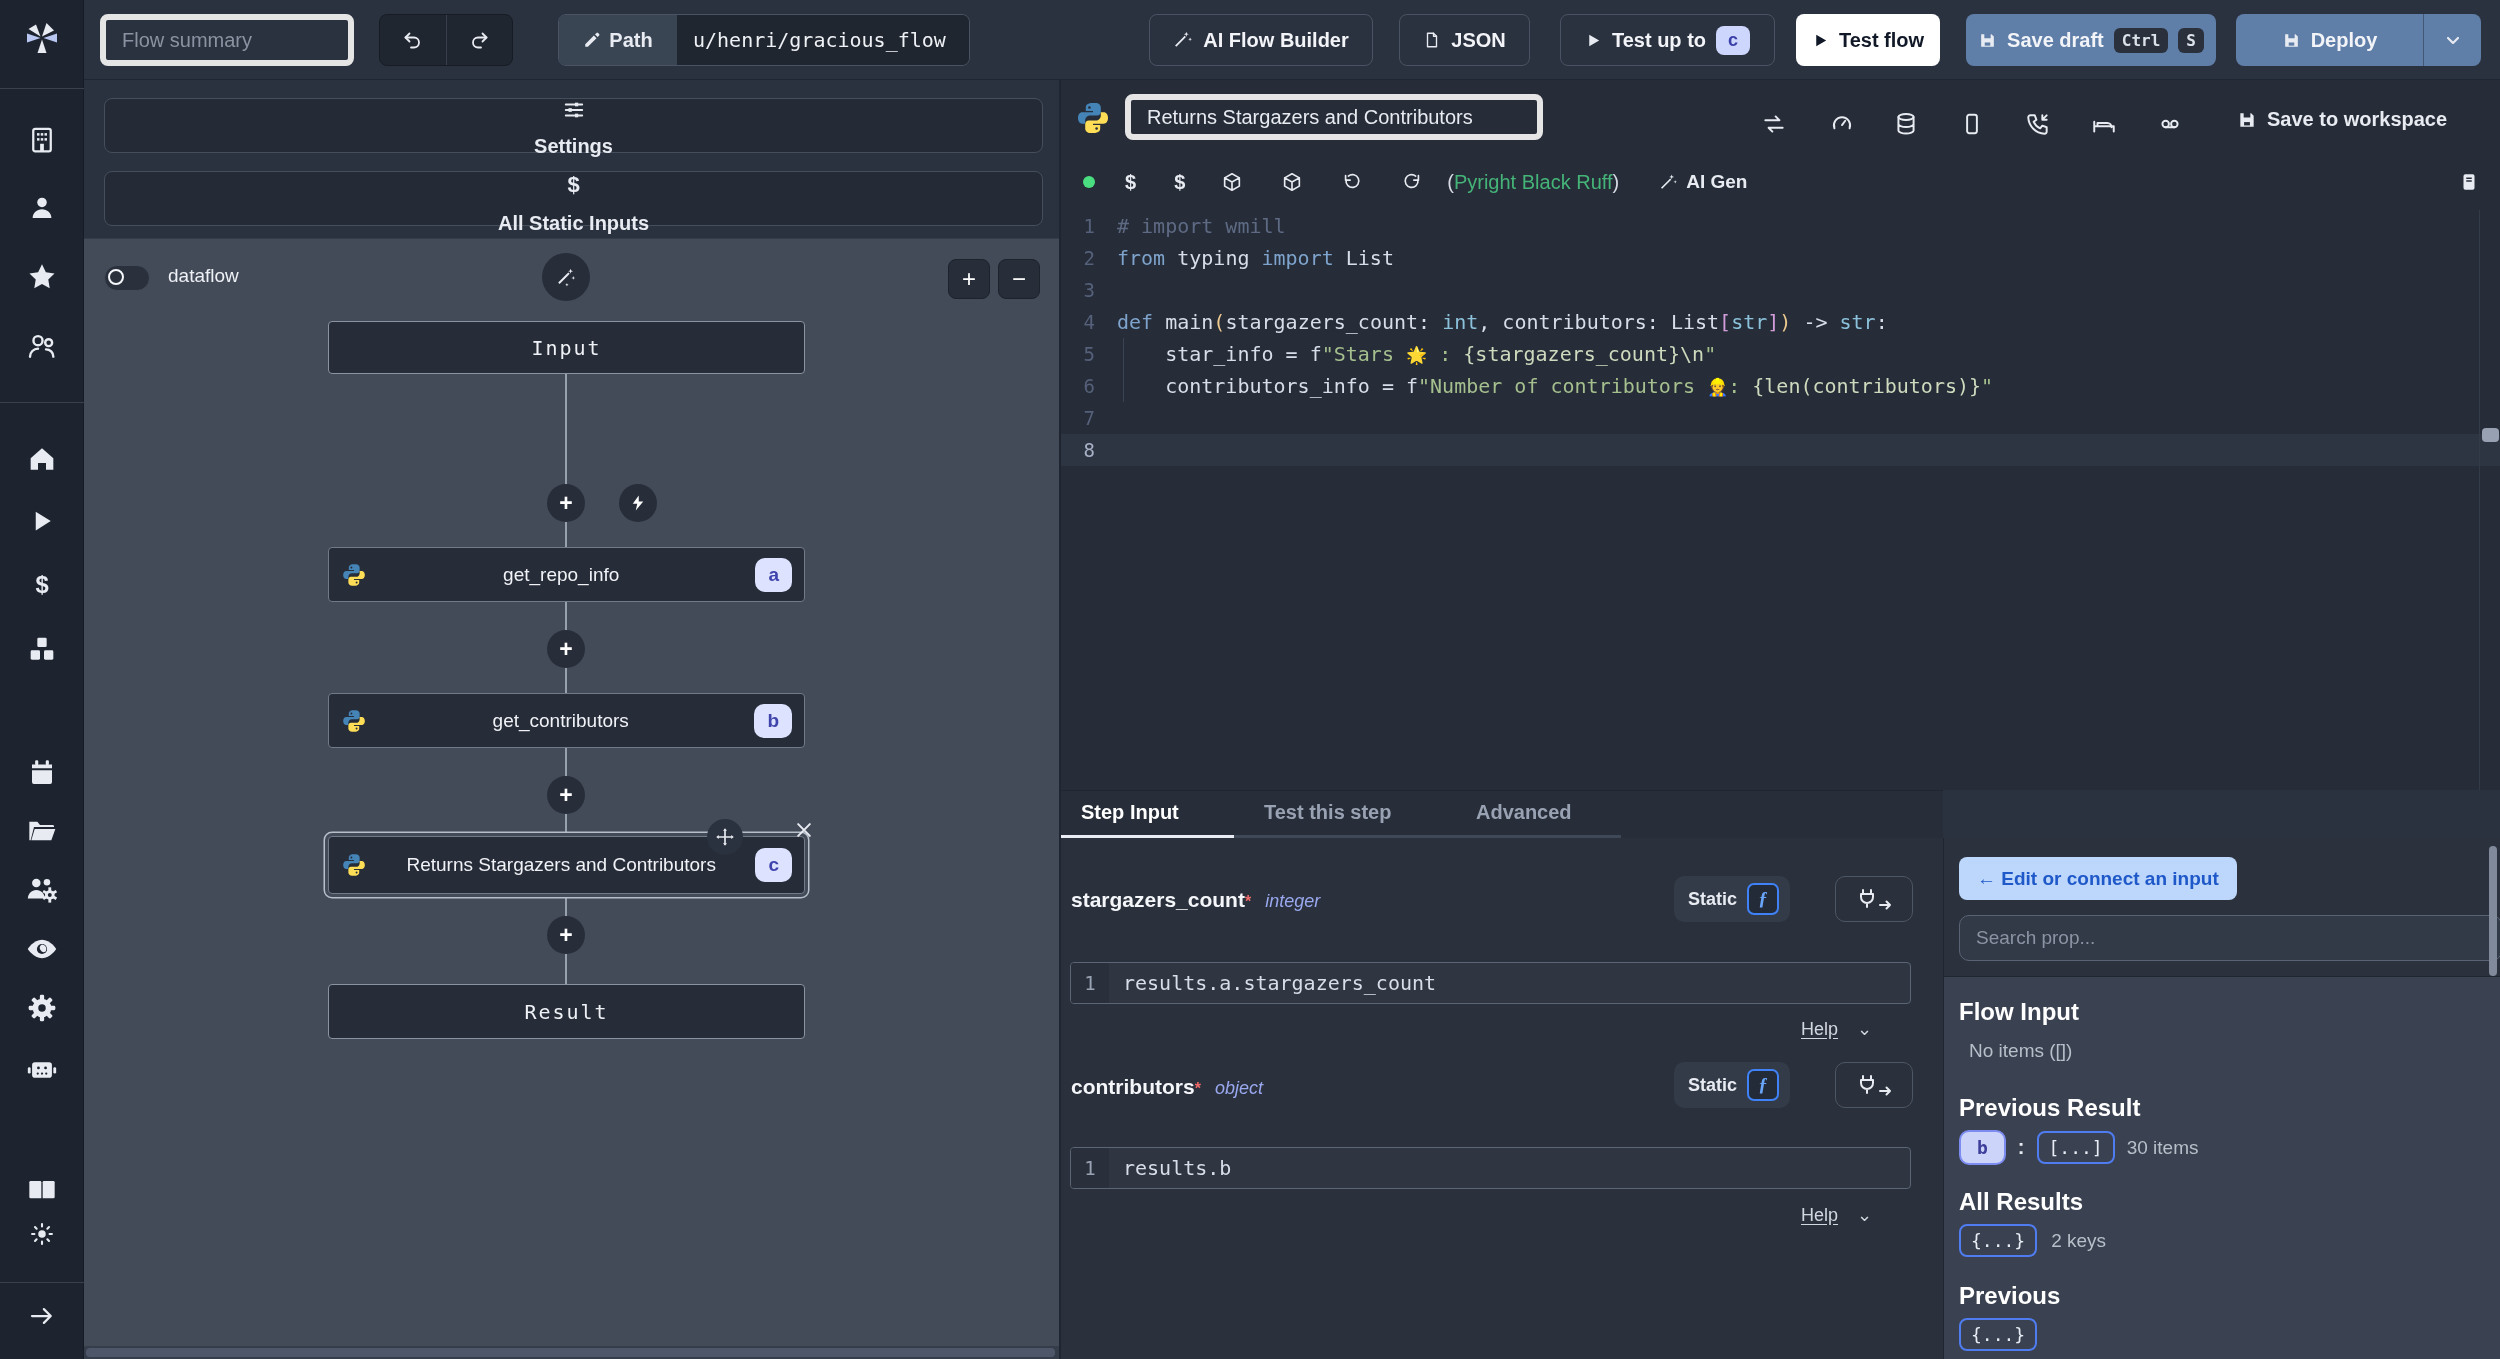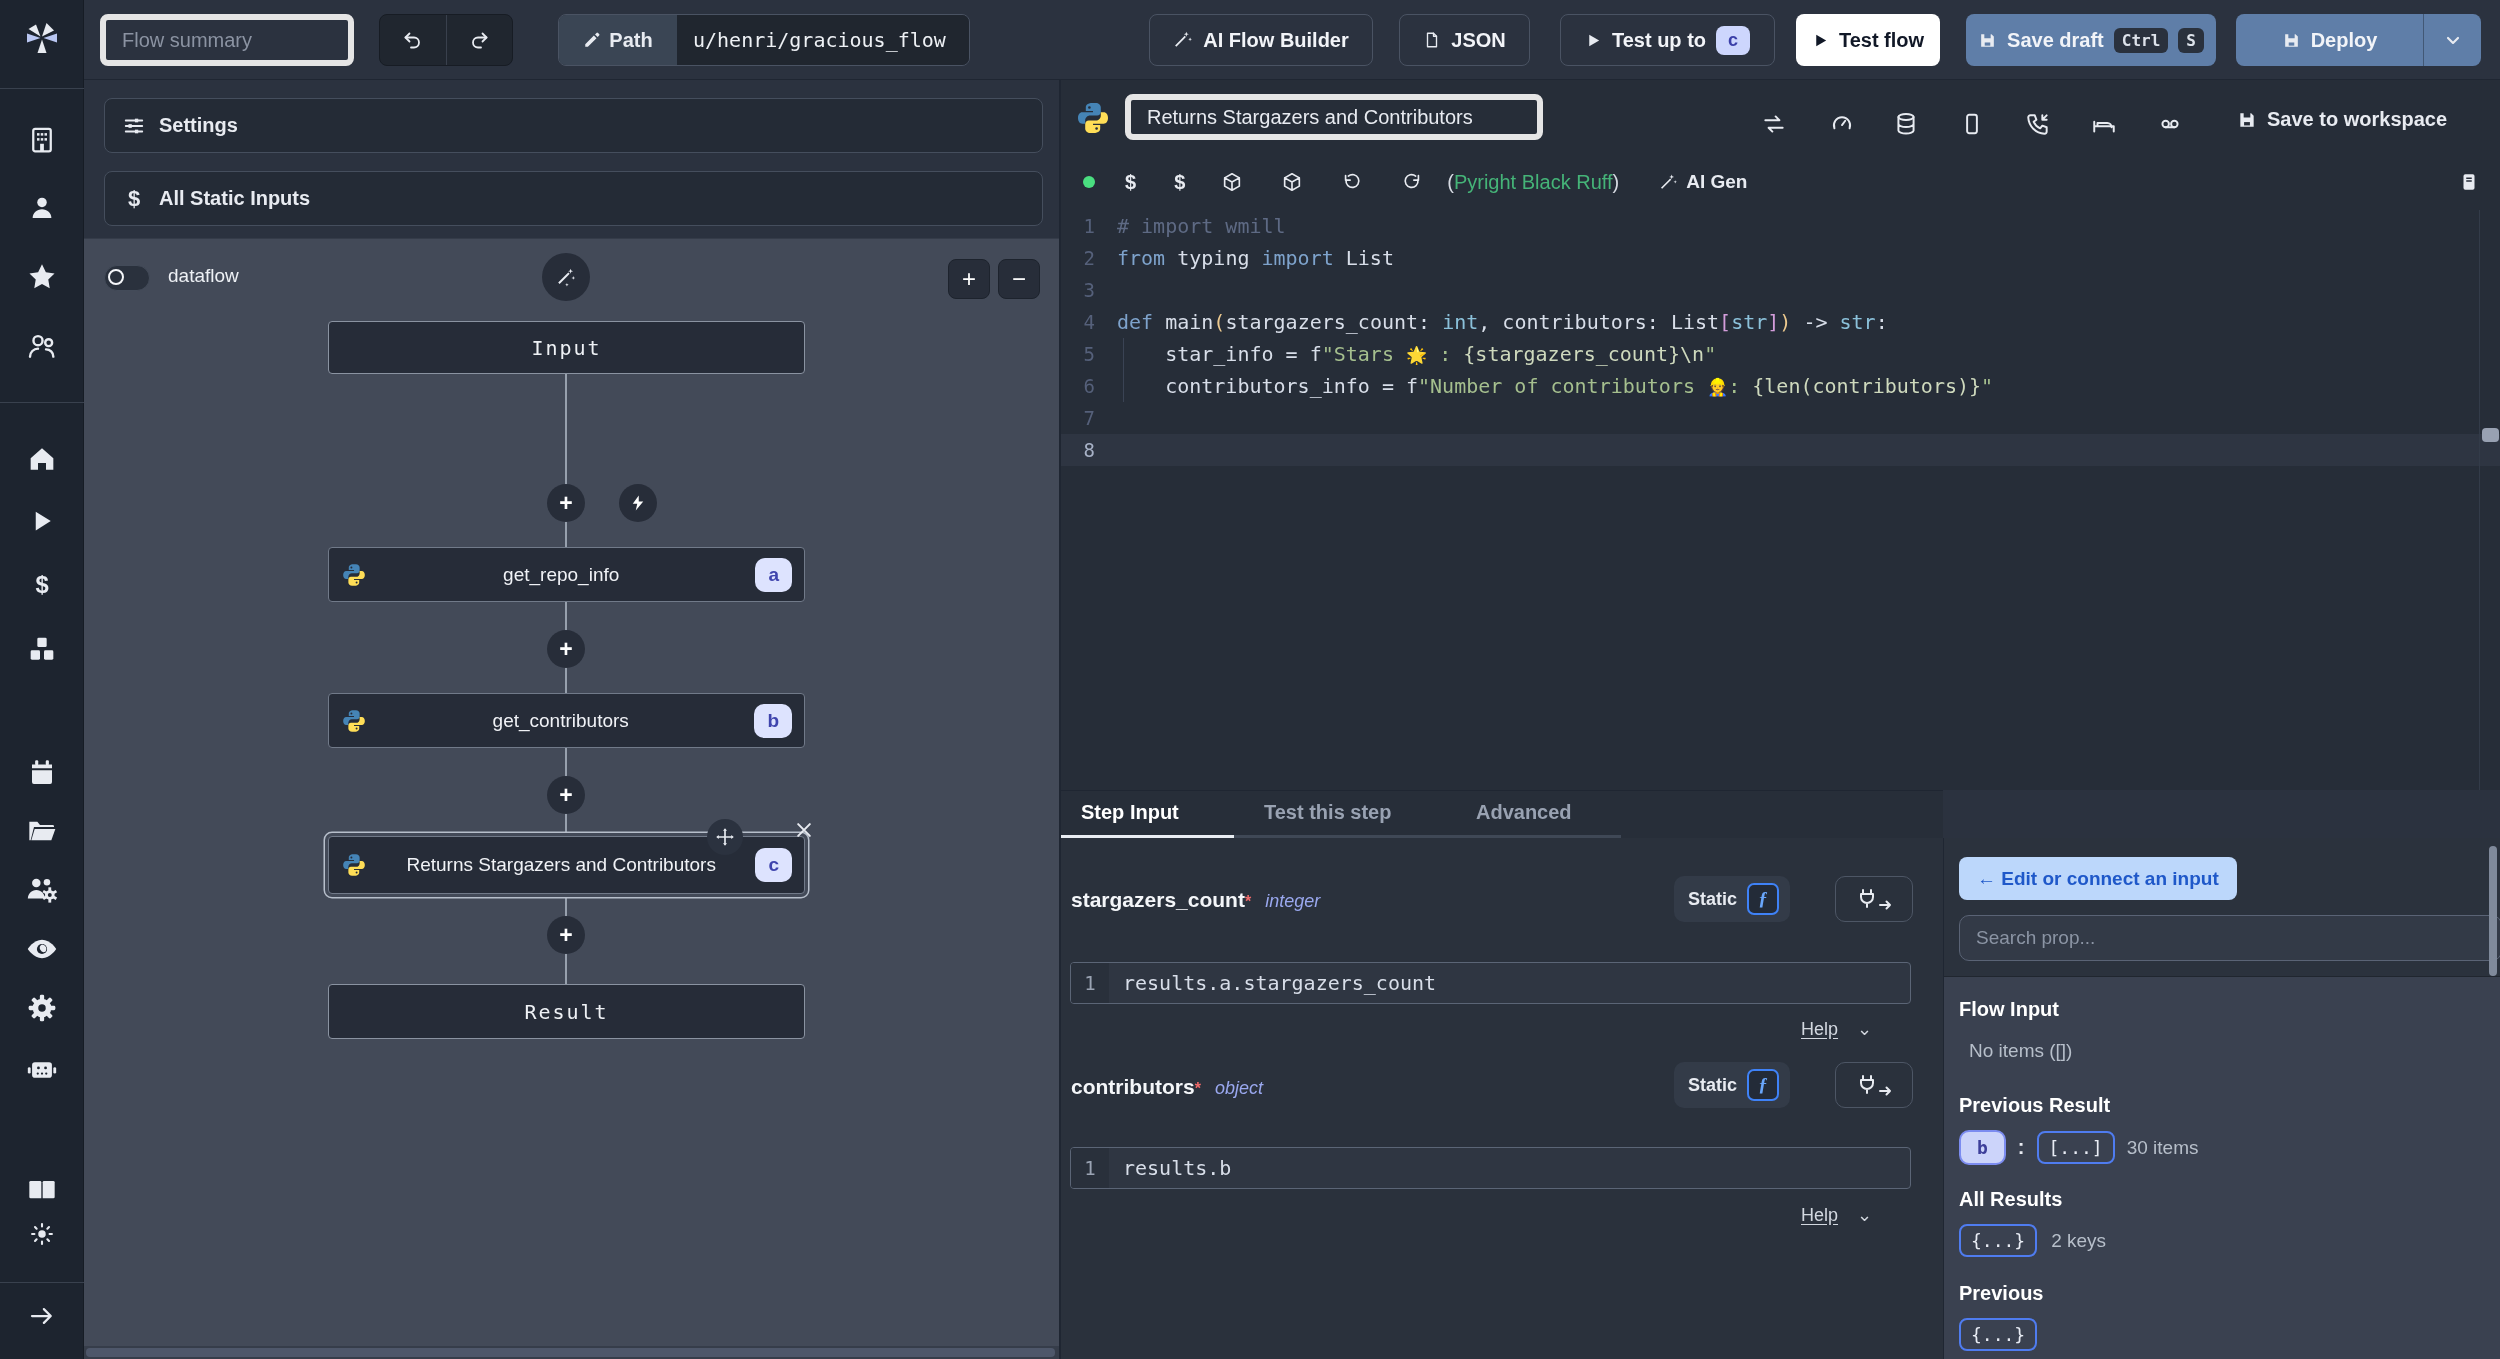--- a/index.html
+++ b/index.html
@@ -20,21 +20,21 @@
   .inputbox { background:transparent; border:6px solid #e5e5e5; border-radius:8px; color:#e8ebf1; font-size:20px; padding:0 16px; outline:none; }
   .inputbox::placeholder { color:#8b93a2; }
   .btn { display:flex; align-items:center; justify-content:center; gap:10px; border:1px solid #4a5363; border-radius:8px; background:transparent; color:#f2f4f8; font-size:20px; font-weight:600; cursor:pointer; font-family:inherit; }
   .btn-blue { background:#5f7ea8; border:none; }
   .btn-white { background:#ffffff; color:#111827; border:none; }
   kbd { background:#2a313d; color:#dde2ea; border-radius:6px; font-family:"DejaVu Sans Mono",monospace; font-size:16px; padding:3px 8px; }
   .badge-c { background:#cdd6fd; color:#3b3fa8; border-radius:8px; font-weight:700; font-size:18px; padding:4px 12px; }
 
   
   .flow-panel { left:84px; top:80px; width:975px; height:1279px; background:#2b323f; }
-  .panel-btn { position:absolute; left:20px; width:939px; height:55px; display:flex; align-items:center; gap:14px; padding:0 18px; background:#242b36; border:1px solid #454e5d; border-radius:8px; font-size:20px; font-weight:700; cursor:pointer; }
+  .panel-btn { position:absolute; left:20px; width:939px; height:55px; display:flex; align-items:center; gap:14px; padding:0 18px; background:#242b36; border:1px solid #454e5d; border-radius:8px; font-size:20px; font-weight:700; cursor:pointer;flex-direction:column; }
   .canvas { position:absolute; left:0; top:158px; width:975px; height:1121px; background:#434a58; border-top:1px solid #353c49; }
   .node { position:absolute; left:244px; width:477px; background:#262c38; border:1px solid #8a93a1; border-radius:4px; display:flex; align-items:center; justify-content:center; cursor:pointer; }
   .node-io { font-family:"DejaVu Sans Mono",monospace; font-size:20px; letter-spacing:2px; color:#eef1f5; }
   .node-step { border-color:#717a89; justify-content:flex-start; padding:0 12px; }
   .node-step .nm { flex:1; text-align:center; font-size:19px; color:#f0f2f6; }
   .sbadge { background:#dde3fe; color:#3f44ad; border-radius:10px; font-weight:700; font-size:19px; padding:6px 13px; }
   .vline { position:absolute; left:481px; width:1.5px; background:#97a0ad; }
   .pluscirc { position:absolute; width:38px; height:38px; border-radius:50%; background:#272d39; color:#fff; display:flex; align-items:center; justify-content:center; font-size:23px; font-weight:700; cursor:pointer; }
   .toggle { border-radius:999px; background:#2a313d; border:1px solid #434b59; position:relative; cursor:pointer; }
   .toggle .knob { position:absolute; border-radius:50%; border:2.5px solid #f5f7fa; background:transparent; }
@@ -70,21 +70,21 @@
   .exprbox .val { display:flex; align-items:center; padding-left:14px; font-size:20px; color:#d8dee9; }
   .helplink { position:absolute; font-size:18px; color:#d3d8e0; cursor:pointer; }
   .helplink u { text-underline-offset:3px; }
 
   
   .connect { left:1943px; top:838px; width:557px; height:521px; background:#3a4150; border-left:1px solid #1f2632; }
   .connect-top { position:absolute; left:0; top:0; width:557px; height:139px; background:#2b323d; border-bottom:1px solid #20262f; }
   .backbtn { position:absolute; left:15px; top:19px; height:43px; background:#bcd7fb; color:#1f58c9; border:none; border-radius:8px; font-size:19px; font-weight:700; padding:0 18px; cursor:pointer; font-family:inherit; }
   .searchbox { position:absolute; left:15px; top:77px; width:543px; height:46px; background:#333a47; border:1px solid #5a6375; border-radius:10px; color:#e8ebf1; font-size:19px; padding:0 16px; outline:none; }
   .searchbox::placeholder { color:#8b94a4; }
-  .sect { position:absolute; left:15px; font-size:20px; font-weight:700; color:#ffffff;text-align:center; }
+  .sect { position:absolute; left:15px; font-size:24px; font-weight:700; color:#ffffff;text-align:center; }
   .sect-sub { position:absolute; left:25px; font-size:19px; color:#b7bfca; }
   .chip { display:inline-flex; align-items:center; justify-content:center; border:2px solid #4f7cf0; border-radius:8px; font-family:"DejaVu Sans Mono",monospace; font-size:18px; color:#e8ecf4; padding:4px 10px; cursor:pointer; }
   .chip-b { background:#ccd4fa; border-color:#7c8cf0; color:#3d3f9a; font-weight:700; border-radius:10px; padding:5px 16px; }
 
   .scrollthumb { background:#808a9b; border-radius:4px; }
 </style>
 </head>
 <body>
 
 <aside class="abs sidebar">

